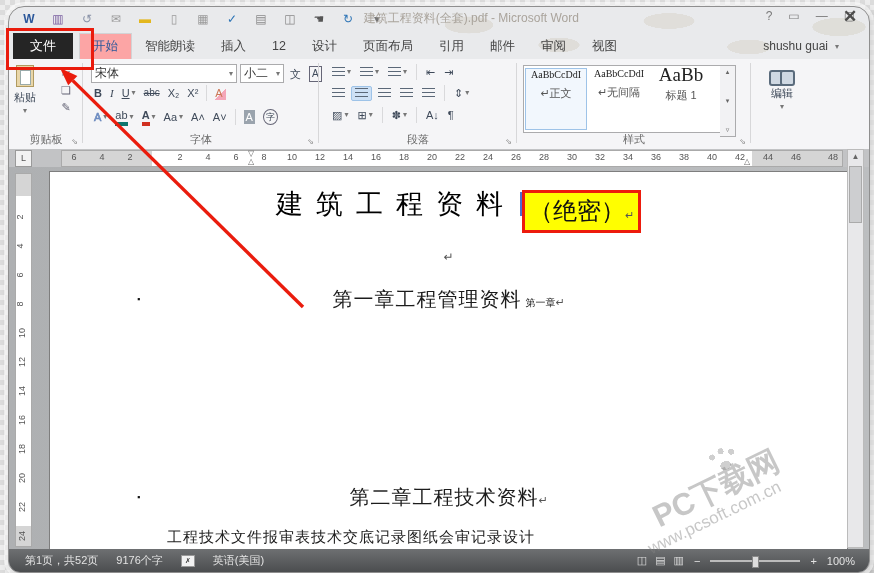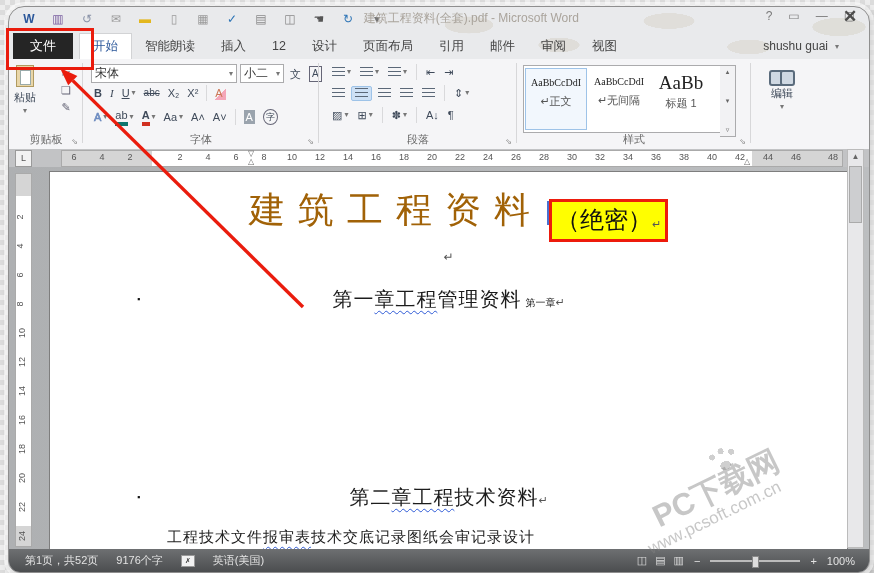--- a/index.html
+++ b/index.html
@@ -28,21 +28,21 @@
   .doc-title{position:absolute;left:50%;transform:translateX(-35%);top:3px;font-size:12px;color:#aaa49c;white-space:nowrap;}
   .wctrls{position:absolute;right:14px;top:2px;display:flex;gap:16px;color:#7a7a7a;font-size:12px;align-items:center;}
   .closex{position:absolute;left:843px;top:6px;font-size:17px;font-weight:bold;color:#4c4c4c;z-index:60;}
 
   
   .tabrow{position:absolute;left:0;top:26px;right:0;height:26px;border-bottom:1px solid #d2d3d5;}
   .filetab{position:absolute;left:4px;top:0;width:60px;height:26px;background:#252525;color:#fff;
            font-size:13px;display:flex;align-items:center;justify-content:center;z-index:5;}
   .tabs{position:absolute;left:70px;top:0;display:flex;height:26px;}
   .tab{padding:0 13px;font-size:12.5px;color:#444;display:flex;align-items:center;white-space:nowrap;}
-  .tab.active{background:#ffffff;border:1px solid #d2d3d5;border-bottom:none;color:#2b579a;}
+  .tab.active{background:#fca5a5;border:1px solid #d2d3d5;border-bottom:none;color:#2b579a;}
   .account{position:absolute;right:30px;top:0;height:26px;display:flex;align-items:center;font-size:12px;color:#444;gap:7px;}
   .caret{font-size:8px;color:#777;}
 
   
   .ribbon{position:absolute;left:0;top:52px;right:0;height:90px;background:#f5f5f7;border-bottom:1px solid #d8d8da;}
   .group{position:absolute;top:0;height:90px;}
   .gdiv{position:absolute;top:4px;height:80px;width:1px;background:#d7d7d9;}
   .glabel{position:absolute;bottom:2px;left:0;right:0;text-align:center;font-size:11px;color:#6a6a6a;}
   .launcher{position:absolute;bottom:3px;right:3px;font-size:8px;color:#8a8a8a;}
   .rbtn{display:inline-flex;align-items:center;gap:2px;padding:1px 3px;border-radius:2px;color:#3f4a5a;
@@ -62,21 +62,21 @@
   .clip-row{display:flex;gap:2px;}
   .pastebtn{width:38px;text-align:center;padding-top:6px;}
   .clipico{width:16px;height:20px;background:#e9d6a9;border:1px solid #b09a60;margin:0 auto;position:relative;}
   .clipico:after{content:"";position:absolute;left:3px;top:4px;width:9px;height:13px;background:#fff;border:1px solid #9aa;}
   .plabel{font-size:11px;color:#3f4a5a;margin-top:3px;}
   .smallcol{display:flex;flex-direction:column;gap:4px;padding-top:8px;}
   .sico{font-size:11px;color:#667;width:18px;text-align:center;}
   .combo{background:#fff;border:1px solid #ababad;font-size:12px;color:#333;display:inline-flex;
          align-items:center;justify-content:space-between;padding:0 3px;height:17px;}
   .stylegal{position:absolute;left:4px;top:6px;width:196px;height:66px;background:#fff;border:1px solid #ababad;display:flex;}
-  .stylecard{width:60px;margin:2px 1px;padding-top:8px;text-align:center;}
+  .stylecard{width:60px;margin:2px 1px;padding-top:0;text-align:center;}
   .stylecard.sel{border:1px solid #9ec3e8;background:#f2f7fd;}
   .sample{font-family:"Liberation Serif",serif;font-size:10px;color:#222;white-space:nowrap;}
   .stylecard:nth-child(3) .sample{font-size:19px;line-height:14px;}
   .sname{font-size:11px;color:#555;margin-top:6px;white-space:nowrap;}
   .stylescroll{position:absolute;left:201px;top:6px;width:15px;height:66px;border:1px solid #ababad;border-left:none;
                background:#f2f2f4;display:flex;flex-direction:column;justify-content:space-between;align-items:center;padding:2px 0;}
   .stylescroll span{font-size:7px;color:#666;}
   .binoc{width:26px;height:14px;margin:10px auto 2px;position:relative;}
   .binoc:before,.binoc:after{content:"";position:absolute;top:0;width:11px;height:12px;border:2px solid #5a6b7c;border-radius:3px;background:#cfd8e2;}
   .binoc:before{left:0;} .binoc:after{right:0;}
@@ -91,35 +91,35 @@
   .imark{position:absolute;font-size:8px;color:#6b6b6b;}
   .vruler{position:absolute;left:6px;top:166px;width:15px;height:372px;background:#d5d5d5;border:1px solid #aaa;}
   .vwhite{position:absolute;top:22px;left:0;width:100%;height:330px;background:#fff;}
   .vnum{position:absolute;left:1px;font-size:9px;color:#555;transform:rotate(-90deg);}
 
   
   .docarea{position:absolute;left:0;top:160px;right:0;bottom:23px;background:linear-gradient(to right,#aeb0b2,#bcbec0);overflow:hidden;}
   .page{position:absolute;left:40px;top:4px;width:797px;height:378px;background:#fff;border:1px solid #7e7e7e;
         font-family:"Liberation Serif",serif;color:#1c1c1c;overflow:hidden;}
   .titleline{position:absolute;left:0;top:14px;width:100%;text-align:center;white-space:nowrap;padding-left:10px;}
-  .dtitle{font-size:36px;letter-spacing:13px;color:#a16207;}
+  .dtitle{font-size:27px;letter-spacing:13px;color:#000000;}
   .curs{display:inline-block;width:2px;height:24px;background:#4a6fd0;vertical-align:-3px;}
   .redrect{display:inline-block;border:3px solid #ed1b0c;background:#fffe00;padding:2px 4px 3px 4px;vertical-align:-6px;}
   .classif{font-size:24px;color:#111;}
   .pmark{font-size:11px;color:#555;}
   .pilcrow-line{position:absolute;left:0;top:78px;width:100%;text-align:center;font-size:12px;color:#555;}
   .hline{position:absolute;left:0;width:100%;text-align:center;white-space:nowrap;}
   .h1line{top:114px;} .h2line{top:312px;}
   .hbig{font-size:20px;letter-spacing:1px;}
   .hsuffix{font-size:10px;}
   .bullet{position:absolute;left:87px;font-size:9px;color:#111;}
   .b1{top:122px;} .b2{top:320px;}
   .bodyblock{position:absolute;left:97px;top:156px;font-size:17px;letter-spacing:4px;line-height:29px;white-space:nowrap;}
   .body2block{position:absolute;left:117px;top:356px;font-size:15px;letter-spacing:1px;white-space:nowrap;}
-  .wb{text-decoration:underline;text-decoration-style:wavy;text-decoration-color:#2f5bd6;text-decoration-thickness:1px;text-underline-offset:4px;}
+  .wb{text-decoration-style:wavy;text-decoration-color:#2f5bd6;text-decoration-thickness:1px;text-underline-offset:4px;}
   .wr{text-decoration:underline;text-decoration-style:wavy;text-decoration-color:#d43c31;text-decoration-thickness:1px;text-underline-offset:4px;}
 
   
   .vsb{position:absolute;right:5px;top:142px;bottom:24px;width:15px;background:#e8e8ea;border:1px solid #bbb;}
   .vsb .arrow{display:block;text-align:center;font-size:8px;color:#666;padding-top:2px;}
   .thumb{position:absolute;left:1px;top:16px;width:11px;height:55px;background:#cdced0;border:1px solid #aaa;}
 
   
   .status{position:absolute;left:0;right:0;bottom:0;height:23px;background:linear-gradient(#6e7072,#4b4d4f);
           color:#e3e3e3;font-size:11px;display:flex;align-items:center;padding:0 16px;gap:18px;}

